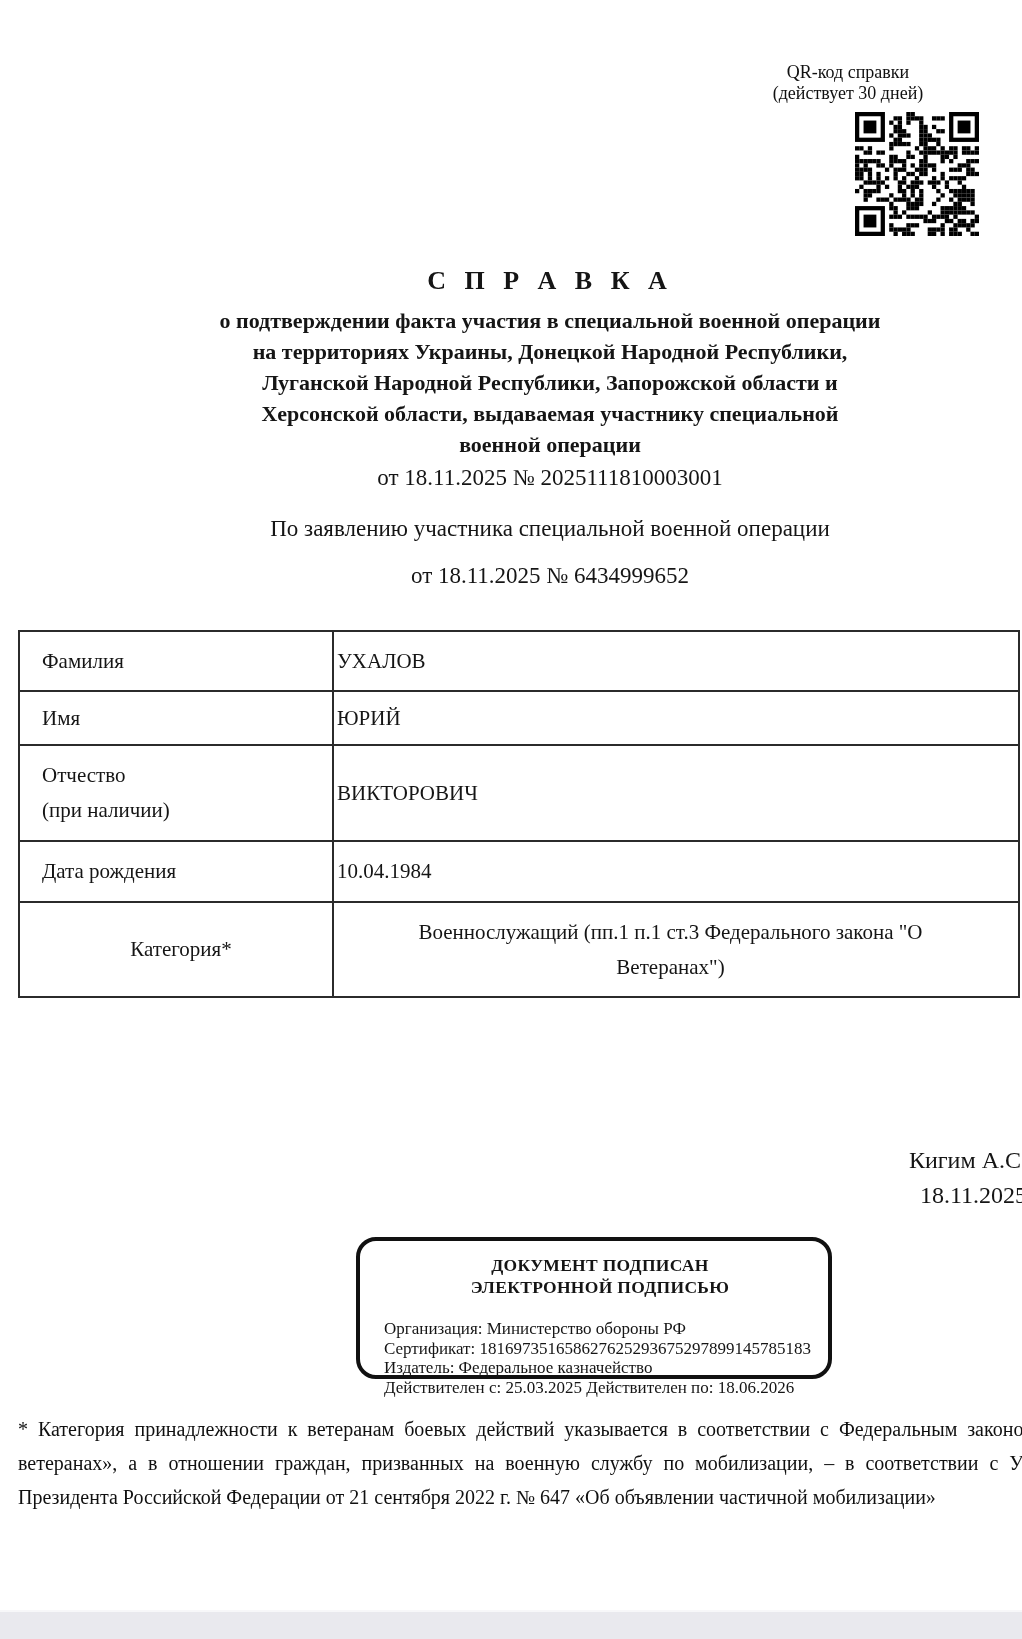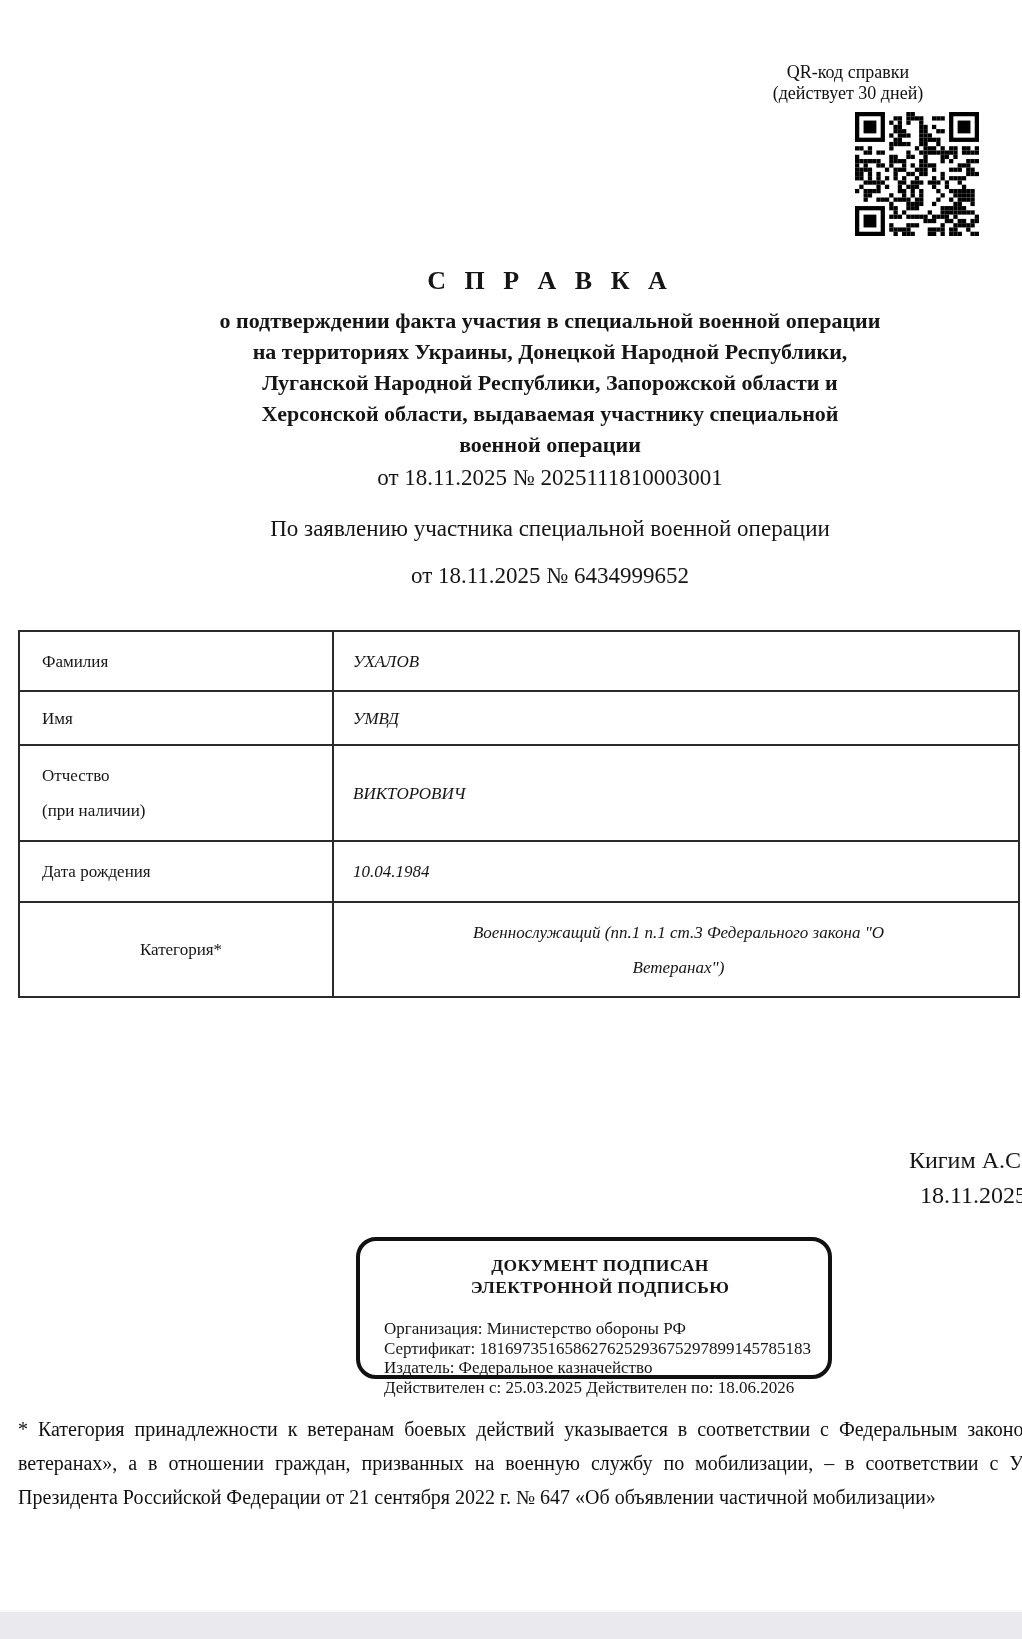--- a/index.html
+++ b/index.html
@@ -42,26 +42,26 @@
     margin-top:17px; font-size:23px; line-height:30px;
   }
 
   
   .info-table {
     position:absolute; top:630px; left:18px; width:1002px;
     border-collapse:collapse; table-layout:fixed;
   }
   .info-table td {
     border:2.5px solid #2b2b2b;
-    font-size:17px; line-height:35px;
+    font-size:21px; line-height:35px;
     vertical-align:middle;
     white-space:pre-line;
   }
   .info-table td.lbl { width:314px; padding-left:22px; padding-right:12px; }
-  .info-table td.val { padding-left:19px; padding-right:14px;font-style:italic; }
+  .info-table td.val { padding-left:3px; padding-right:14px; }
   .row-h1 { height:60px; } .row-h2 { height:54px; } .row-h3 { height:96px; }
   .row-h4 { height:61px;margin-left:11px; } .row-h5 { height:118px; } .row-h6 { height:95px;text-align:center; }
 
   
   .signature {
     position:absolute; top:1143px; right:-5px; text-align:right;
     font-size:24px; line-height:35px;
   }
 
   
@@ -446,21 +446,21 @@
 </div>
 
 <table class="info-table">
   <tbody>
       <tr class="row-h1">
     <td class="lbl">Фамилия</td>
     <td class="val">УХАЛОВ</td>
   </tr>
   <tr class="row-h2">
     <td class="lbl">Имя</td>
-    <td class="val">УМВД</td>
+    <td class="val">ЮРИЙ</td>
   </tr>
   <tr class="row-h3">
     <td class="lbl">Отчество
 (при наличии)</td>
     <td class="val">ВИКТОРОВИЧ</td>
   </tr>
   <tr class="row-h4">
     <td class="lbl">Дата рождения</td>
     <td class="val">10.04.1984</td>
   </tr>

